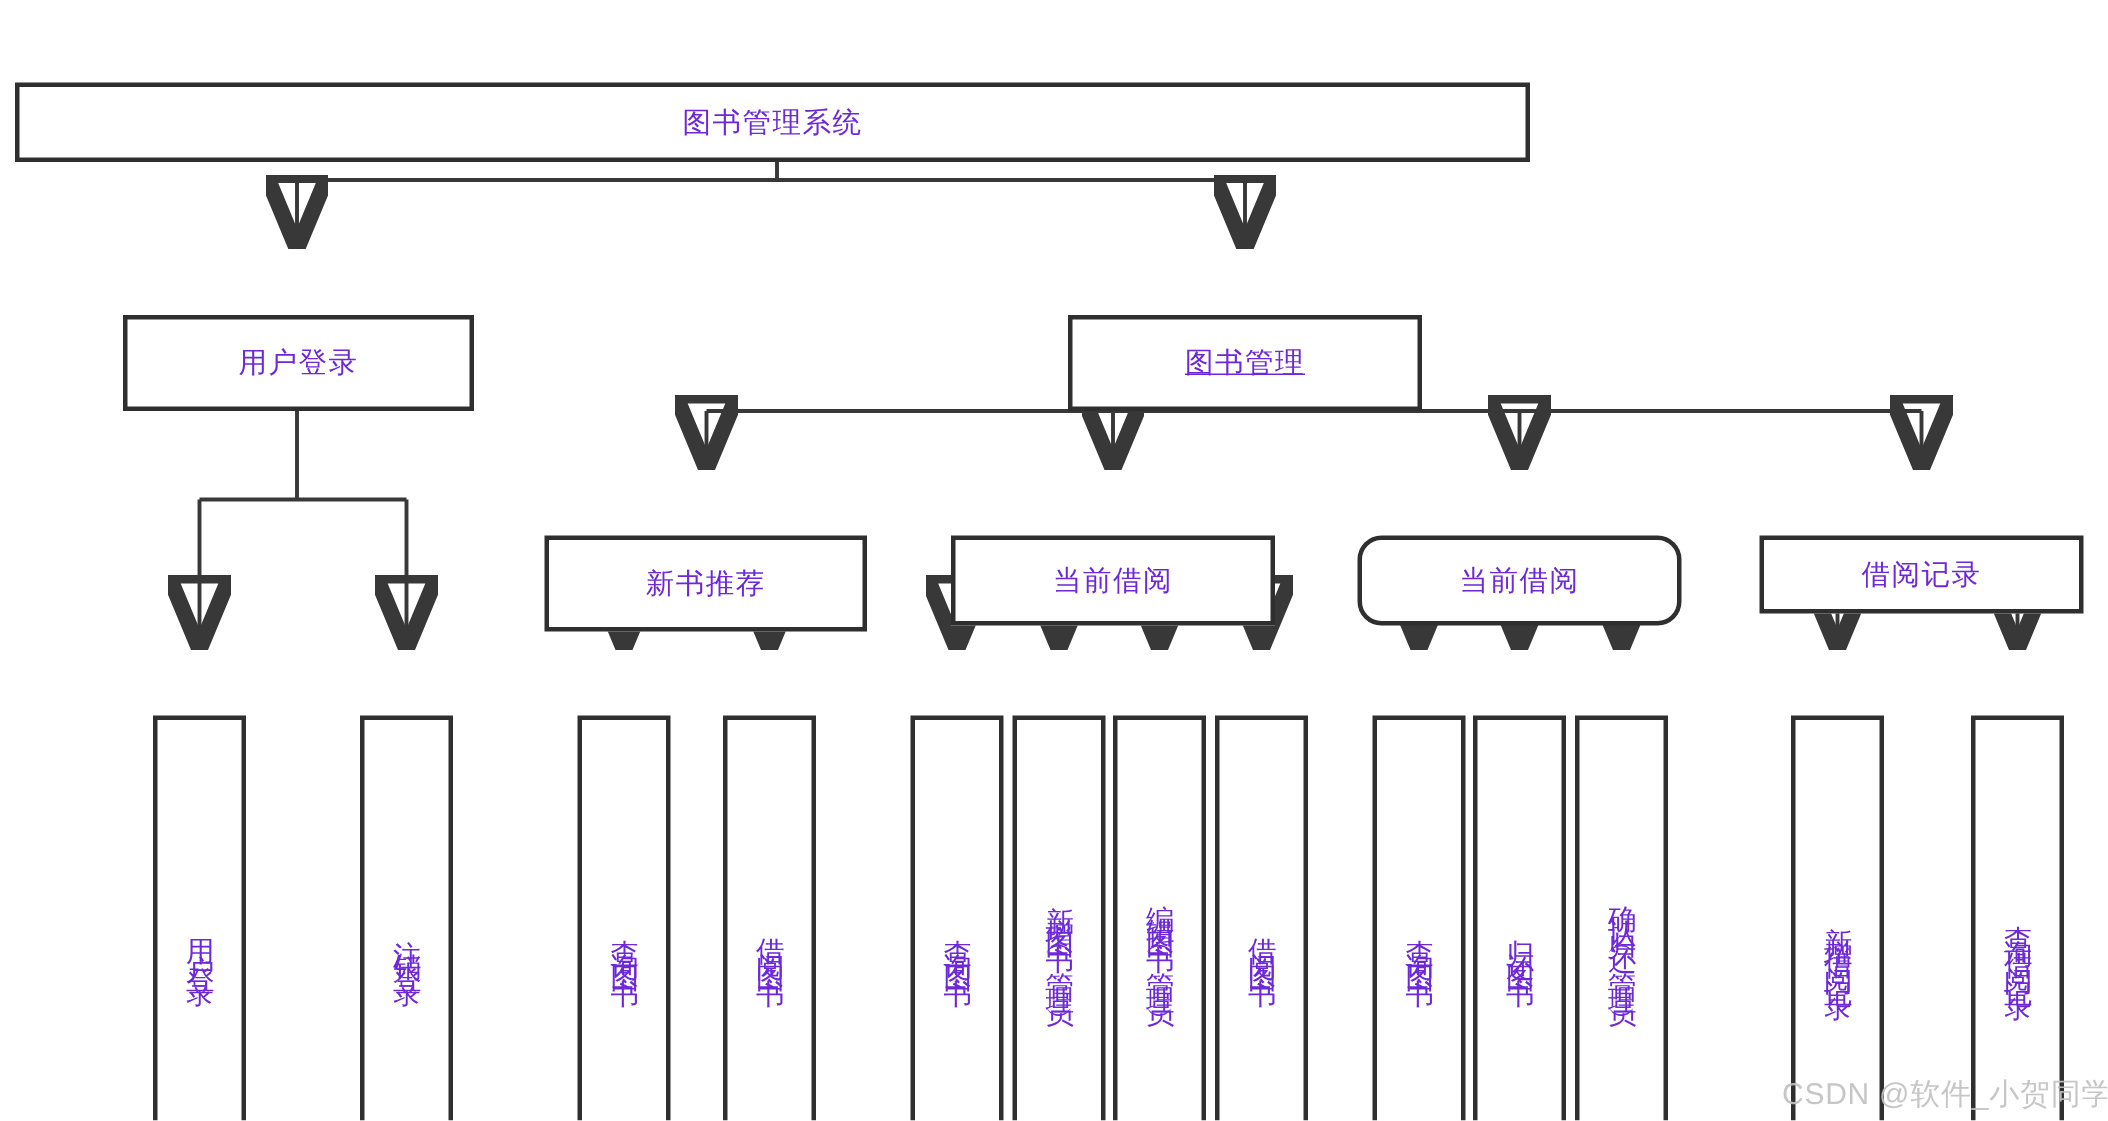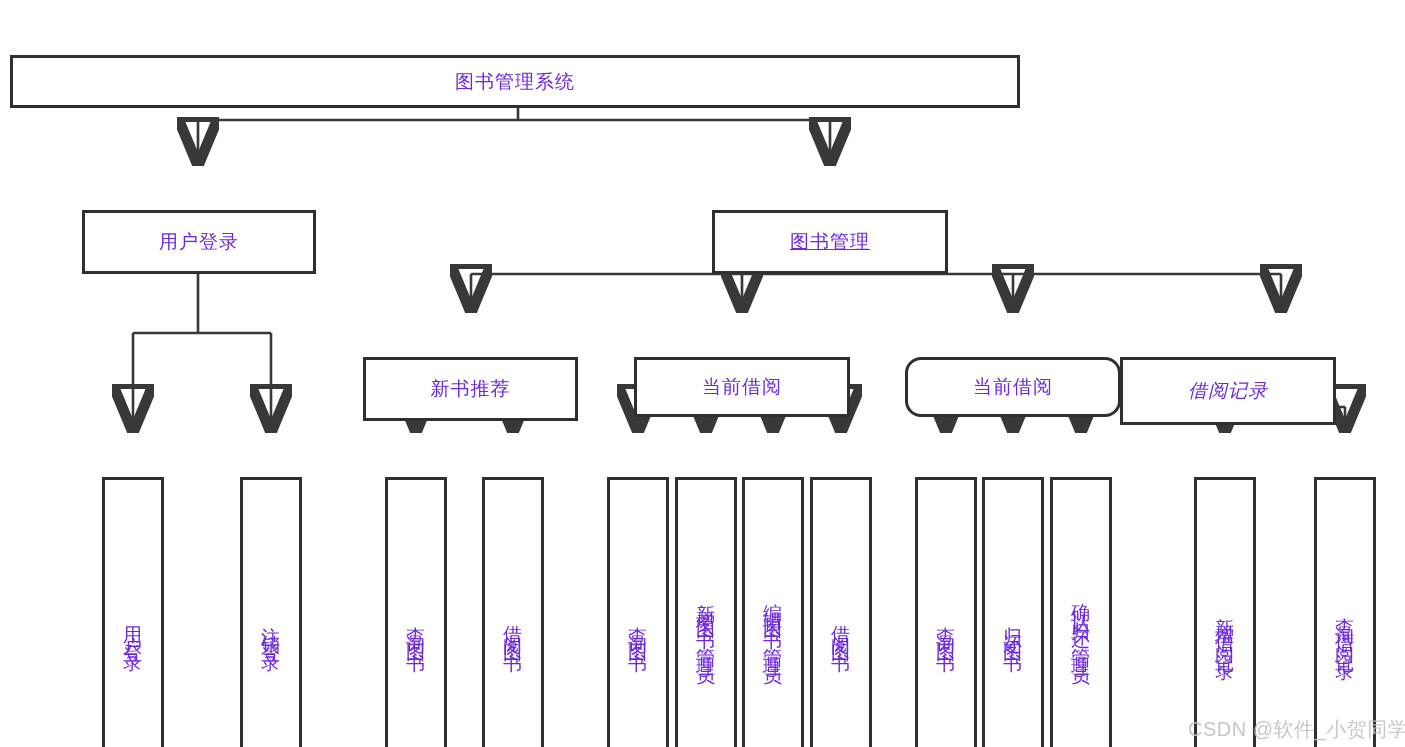--- a/index.html
+++ b/index.html
@@ -44,21 +44,21 @@
     letter-spacing: 9px;
     line-height: 1;
     white-space: nowrap;
   }
   .root-node      { left: 10px;   top: 13px;  width: 1010px; height: 53px; }
   .n-user-login   { left: 82px;   top: 168px; width: 234px;  height: 64px; }
   .n-book-mgmt    { left: 712px;  top: 168px; width: 236px;  height: 64px; text-decoration: underline; }
   .n-new-books    { left: 363px;  top: 315px; width: 215px;  height: 64px; }
   .n-book-borrow  { left: 634px;  top: 315px; width: 216px;  height: 60px; }
   .n-current      { left: 905px;  top: 315px; width: 216px;  height: 60px; border-radius: 16px; }
-  .n-records      { left: 1120px; top: 315px; width: 216px;  height: 68px; font-style: italic; }
+  .n-records      { left: 1173px; top: 315px; width: 216px;  height: 52px; }
   .leaf { top: 435px; width: 62px; height: 303px; }
   .leaf-0  { left: 102px; }
   .leaf-1  { left: 240px; }
   .leaf-2  { left: 385px; }
   .leaf-3  { left: 482px; }
   .leaf-4  { left: 607px; }
   .leaf-5  { left: 675px; }
   .leaf-6  { left: 742px; }
   .leaf-7  { left: 810px; }
   .leaf-8  { left: 915px; }

